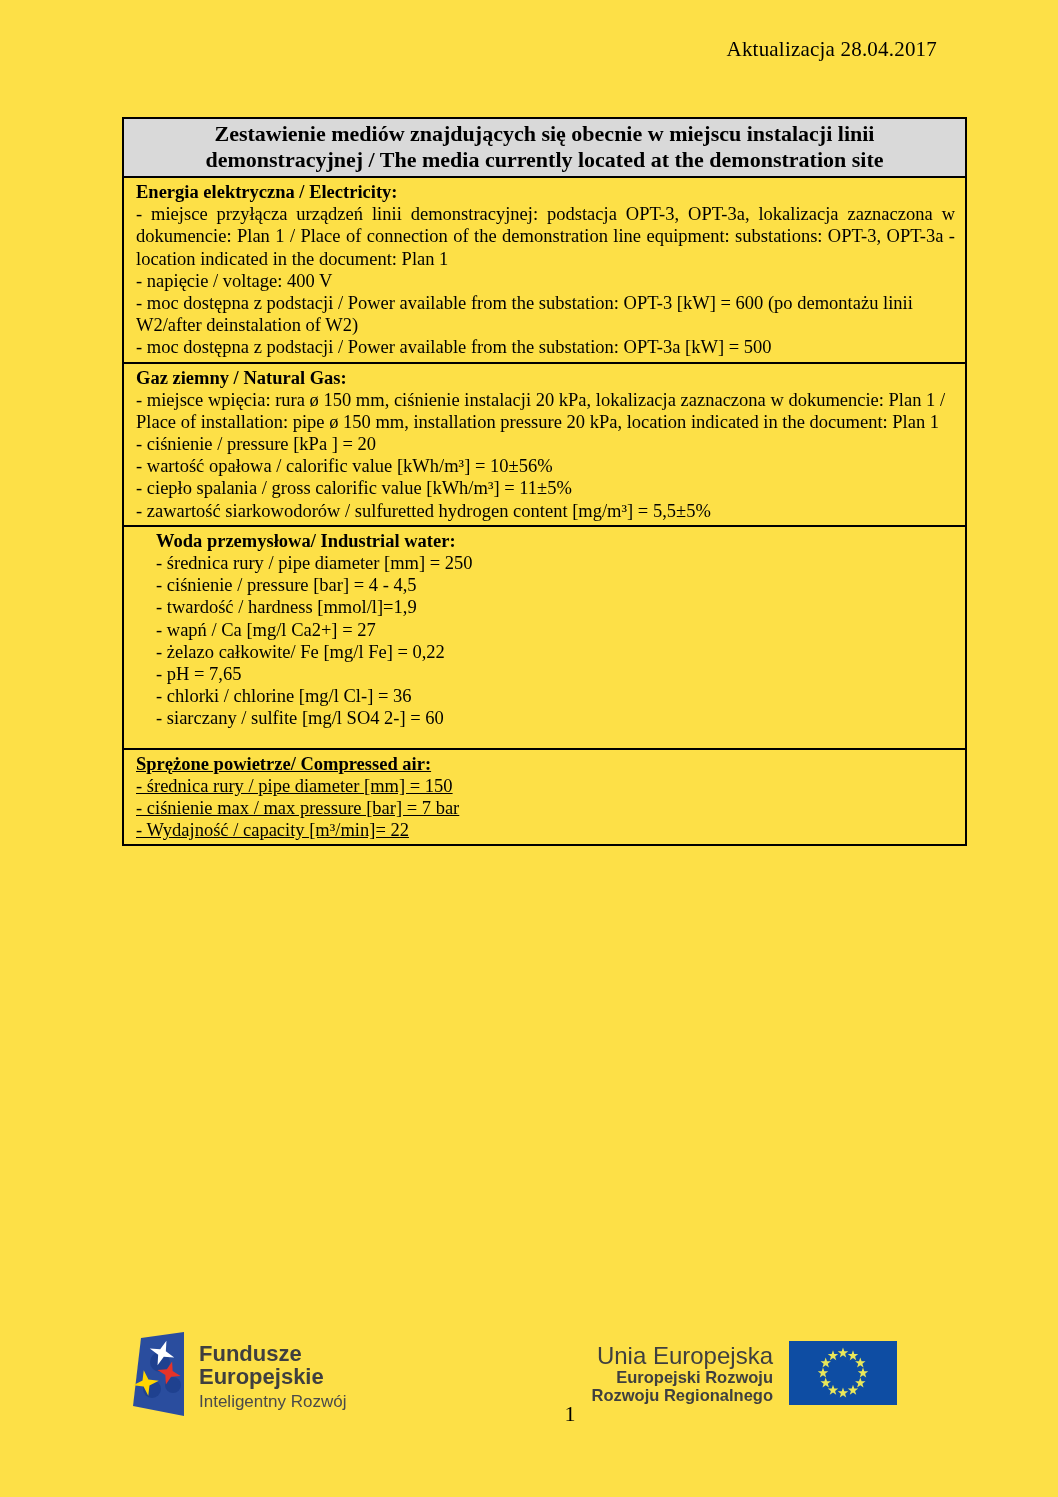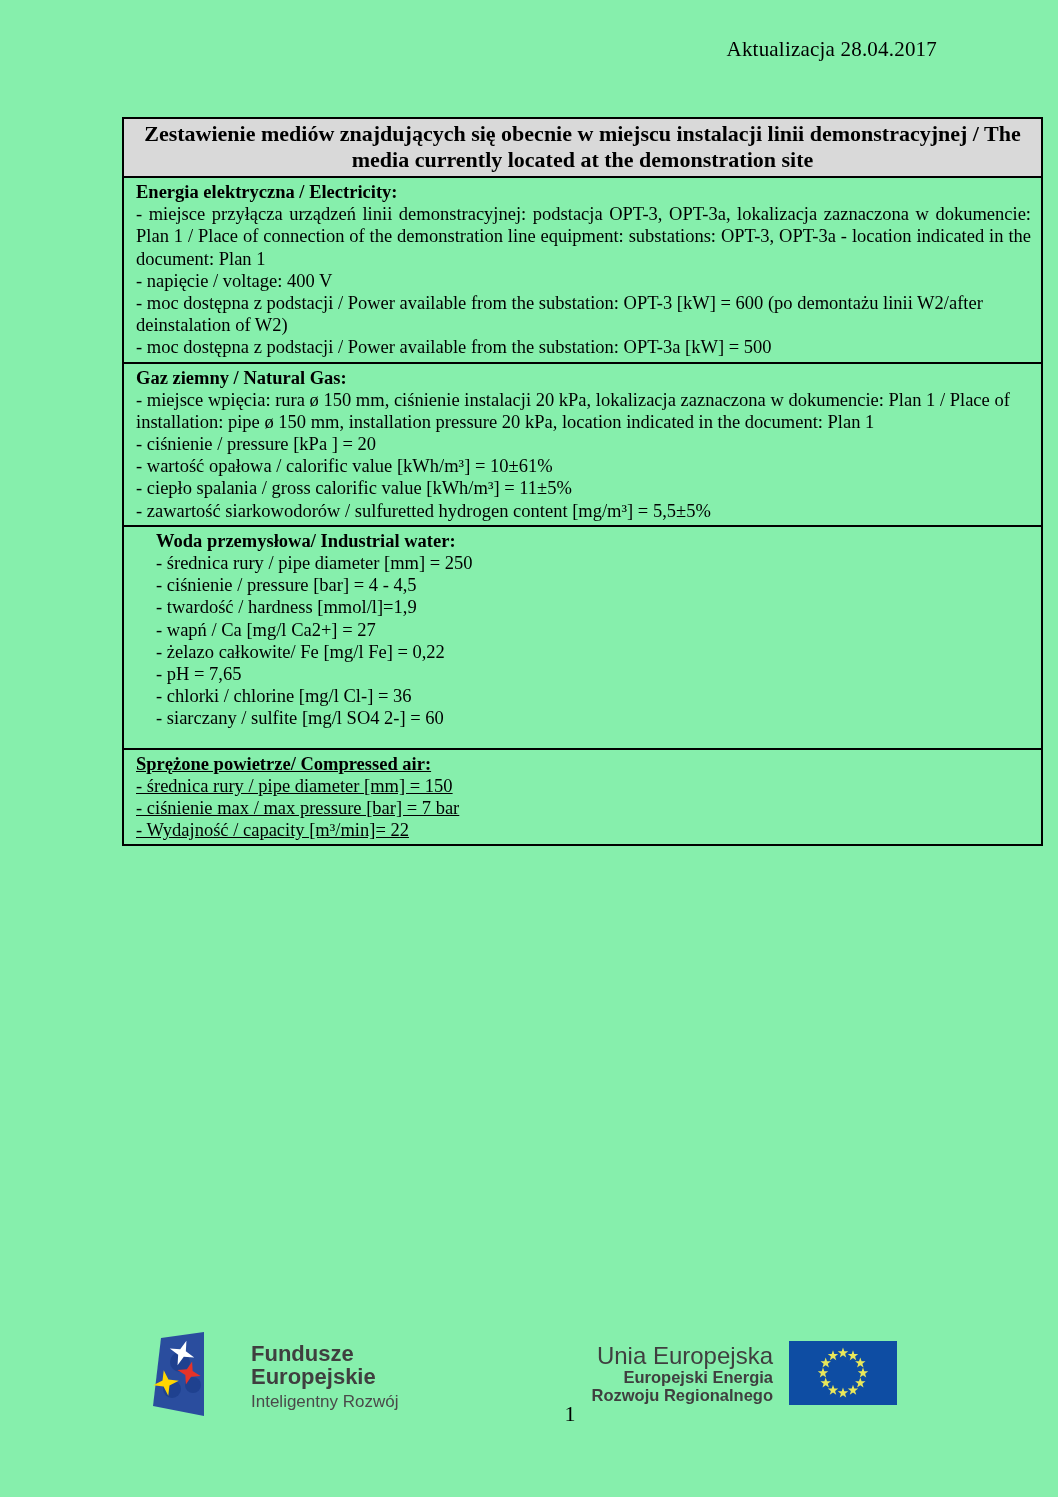--- a/index.html
+++ b/index.html
@@ -1,34 +1,34 @@
 <!DOCTYPE html>
 <html><head>
 <meta charset="utf-8">
 <style>
   * { margin:0; padding:0; box-sizing:border-box; }
   html,body { background:#ffffff; }
   .page {
     position:relative;
     width:1058px; height:1497px;
-    background:#86efac;
+    background:#fde047;
     font-family:"Liberation Serif", serif;
     color:#000000;
     overflow:hidden;
   }
   .update-date {
     position:absolute;
     top:37px; right:121px;
     font-size:21px;
     letter-spacing:0.2px;
   }
   .media-table {
     position:absolute;
     left:122px; top:117px;
-    width:921px;
+    width:845px;
     border:2px solid #000000;
   }
   .table-title {
     background:#d9d9d9;
     border-bottom:2px solid #000000;
     text-align:center;
     font-weight:bold;
     font-size:22px;
     line-height:26px;
     padding:2px 10px 3px 10px;
@@ -40,25 +40,24 @@
     padding:3px 10px 3px 12px;
   }
   .table-section:last-child { border-bottom:none;text-decoration:underline; }
   .section-heading { font-weight:bold; }
   .line { margin:0; }
   .justify { text-align:justify; }
   .section-water { padding-bottom:18px;padding-left:32px; }
 
   .footer-left {
     position:absolute;
-    left:152px; top:1331px;
+    left:132px; top:1331px;
     display:flex;
     font-family:"Liberation Sans", sans-serif;
     color:#3f3f3f;
-    gap:32px;
   }
   .fe-flag { width:53px; height:87px; }
   .fe-text { margin-left:14px; padding-top:11px; }
   .fe-title { font-size:22px; font-weight:bold; line-height:23px; }
   .fe-subtitle { font-size:17px; margin-top:4px; color:#4a4a4a; }
 
   .footer-right {
     position:absolute;
     right:285px; top:1343px;
     text-align:right;
@@ -95,21 +94,21 @@
       <p class="line justify">- miejsce przyłącza urządzeń linii demonstracyjnej: podstacja OPT-3, OPT-3a, lokalizacja zaznaczona w dokumencie: Plan 1 / Place of connection of the demonstration line equipment: substations: OPT-3, OPT-3a - location indicated in the document: Plan 1</p>
       <p class="line">- napięcie / voltage: 400 V</p>
       <p class="line">- moc dostępna z podstacji / Power available from the substation: OPT-3 [kW] = 600 (po demontażu linii W2/after deinstalation of W2)</p>
       <p class="line">- moc dostępna z podstacji / Power available from the substation: OPT-3a [kW] = 500</p>
     </section>
 
     <section class="table-section">
       <div class="section-heading">Gaz ziemny / Natural Gas:</div>
       <p class="line">- miejsce wpięcia: rura ø 150 mm, ciśnienie instalacji 20 kPa, lokalizacja zaznaczona w dokumencie: Plan 1 / Place of installation: pipe ø 150 mm, installation pressure 20 kPa, location indicated in the document: Plan 1</p>
       <p class="line">- ciśnienie / pressure [kPa ] = 20</p>
-      <p class="line">- wartość opałowa / calorific value [kWh/m³] = 10±61%</p>
+      <p class="line">- wartość opałowa / calorific value [kWh/m³] = 10±56%</p>
       <p class="line">- ciepło spalania / gross calorific value [kWh/m³] = 11±5%</p>
       <p class="line">- zawartość siarkowodorów / sulfuretted hydrogen content [mg/m³] = 5,5±5%</p>
     </section>
 
     <section class="table-section section-water">
       <div class="section-heading">Woda przemysłowa/ Industrial water:</div>
       <p class="line">- średnica rury / pipe diameter [mm] = 250</p>
       <p class="line">- ciśnienie / pressure [bar] = 4 - 4,5</p>
       <p class="line">- twardość / hardness [mmol/l]=1,9</p>
       <p class="line">- wapń / Ca [mg/l Ca2+] = 27</p>
@@ -139,21 +138,21 @@
     </svg>
     <div class="fe-text">
       <div class="fe-title">Fundusze</div>
       <div class="fe-title">Europejskie</div>
       <div class="fe-subtitle">Inteligentny Rozwój</div>
     </div>
   </div>
 
   <div class="footer-right">
     <div class="eu-title">Unia Europejska</div>
-    <div class="eu-subtitle">Europejski Energia</div>
+    <div class="eu-subtitle">Europejski Rozwoju</div>
     <div class="eu-subtitle">Rozwoju Regionalnego</div>
   </div>
 
   <svg class="eu-flag" viewBox="0 0 108 64" aria-hidden="true">
     <defs>
       <polygon id="eu-star" points="0,-5.5 1.29,-1.78 5.23,-1.7 2.09,0.68 3.23,4.45 0,2.2 -3.23,4.45 -2.09,0.68 -5.23,-1.7 -1.29,-1.78" fill="#e9e75a"></polygon>
     </defs>
     <rect x="0" y="0" width="108" height="64" fill="#0e4da3"></rect>
     <use href="#eu-star" transform="translate(54,12)"></use>
     <use href="#eu-star" transform="translate(64,14.7)"></use>

